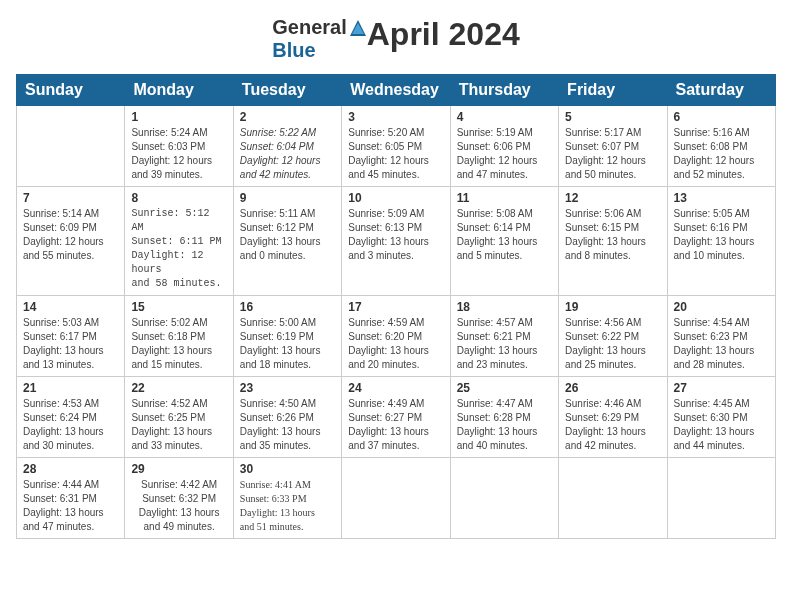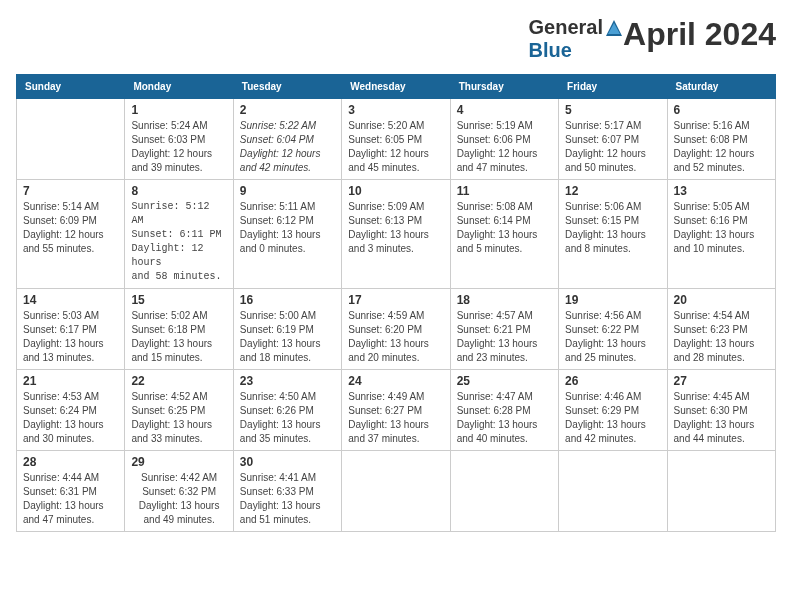--- a/index.html
+++ b/index.html
@@ -5,21 +5,21 @@
     * { box-sizing: border-box; margin: 0; padding: 0; }
     body {
       font-family: Arial, sans-serif;
       background: #fff;
       width: 792px;
       min-height: 612px;
       padding: 16px;
     }
     .header {
       display: flex;
-      justify-content: flex-end;
+      justify-content: center;
       align-items: flex-start;
       margin-bottom: 12px;
     }
     .logo {
       display: flex;
       flex-direction: column;
       align-items: flex-start;
     }
     .logo-text {
       display: flex;
@@ -55,21 +55,21 @@
     .calendar {
       width: 100%;
       border-collapse: collapse;
       font-size: 11px;
     }
     .calendar th {
       background: #1a6496;
       color: #fff;
       text-align: left;
       padding: 6px 8px;
-      font-size: 10px;
+      font-size: 16px;
       font-weight: bold;
       border: 1px solid #1a6496;
     }
     .calendar td {
       border: 1px solid #ccc;
       vertical-align: top;
       padding: 4px 6px;
       width: 108px;
       min-height: 80px;
     }
@@ -331,21 +331,21 @@
         </td>
         <td>
           <span class="day-num">29</span>
           <div class="day-info" style="white-space: pre-line; text-align: center;">Sunrise: 4:42 AM
 Sunset: 6:32 PM
 Daylight: 13 hours
 and 49 minutes.</div>
         </td>
         <td>
           <span class="day-num">30</span>
-          <div class="day-info" style="white-space: pre-line;">Sunrise: 4:41 AM
+          <div class="day-info" style="white-space: pre-line; font-family: Liberation Serif, serif;">Sunrise: 4:41 AM
 Sunset: 6:33 PM
 Daylight: 13 hours
 and 51 minutes.</div>
         </td>
         <td class="empty-cell"></td>
         <td class="empty-cell"></td>
         <td class="empty-cell"></td>
         <td class="empty-cell"></td>
       </tr>
     </tbody>

